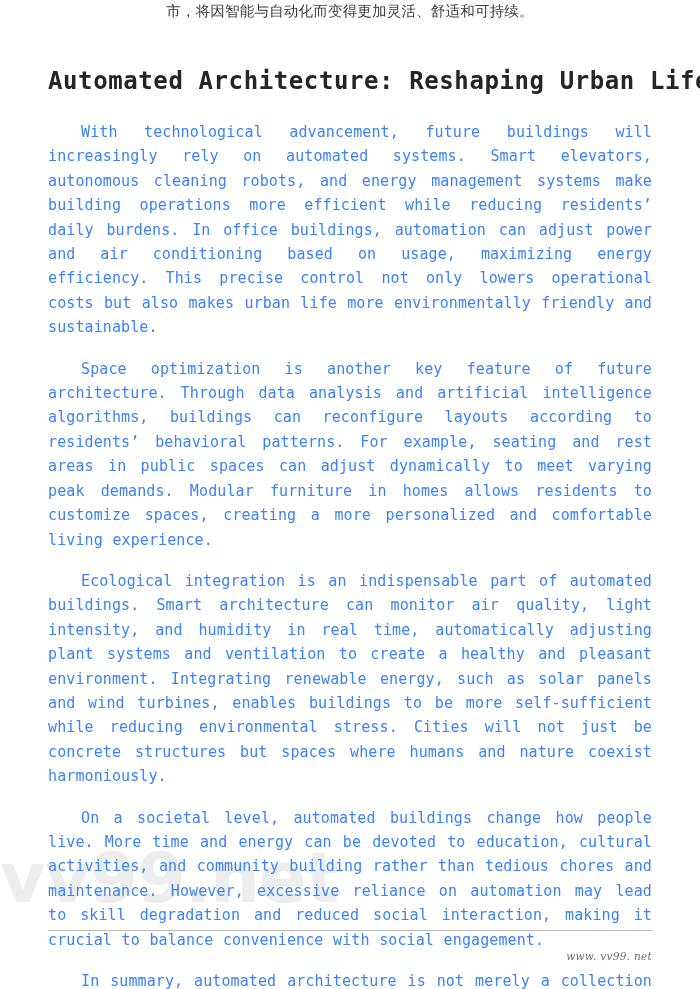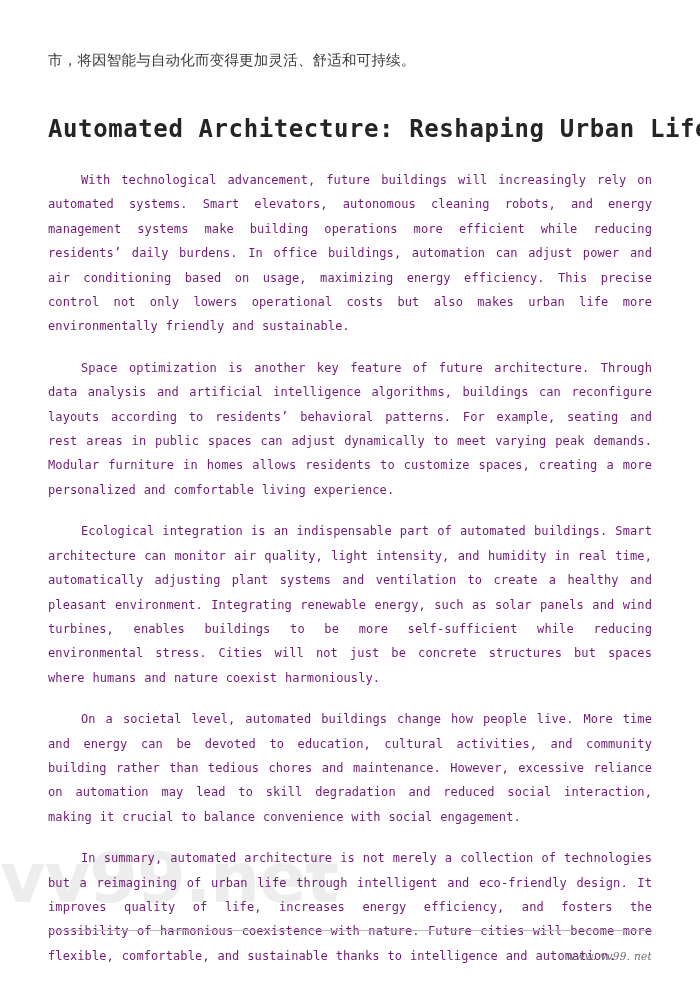--- a/index.html
+++ b/index.html
@@ -44,46 +44,46 @@
 
   
   .content {
     position: relative;
     z-index: 2;
     padding-left: 48px;
     padding-right: 48px;
   }
 
   .lead-line {
-    font-family: Liberation Serif, serif;
+    font-family: Liberation Mono, monospace;
     font-size: 14.5px;
     line-height: 24px;
     color: #3b3b3b;
-    padding-top: 48px;
     letter-spacing: 0.2px;
+    text-align: center;
   }
 
   .doc-title {
     text-align: center;
     font-family: "DejaVu Sans Mono", "Liberation Mono", monospace;
     font-size: 24px;
     font-weight: bold;
     color: #252525;
     letter-spacing: 0.6px;
     margin-top: 44px;
     margin-bottom: 16px;
     line-height: 26px;
     white-space: nowrap;
   }
 
   .body-par {
     font-family: "DejaVu Sans Mono", "Liberation Mono", monospace;
-    font-size: 12px;
+    font-size: 15px;
     line-height: 24.4px;
-    color: #701a75;
+    color: #3b82f6;
     text-align: justify;
     text-align-last: left;
     text-indent: 33px;
     margin: 0;
     letter-spacing: 0.1px;
     word-spacing: 0.5px;
     -webkit-hyphens: none;
     hyphens: none;
   }
 

